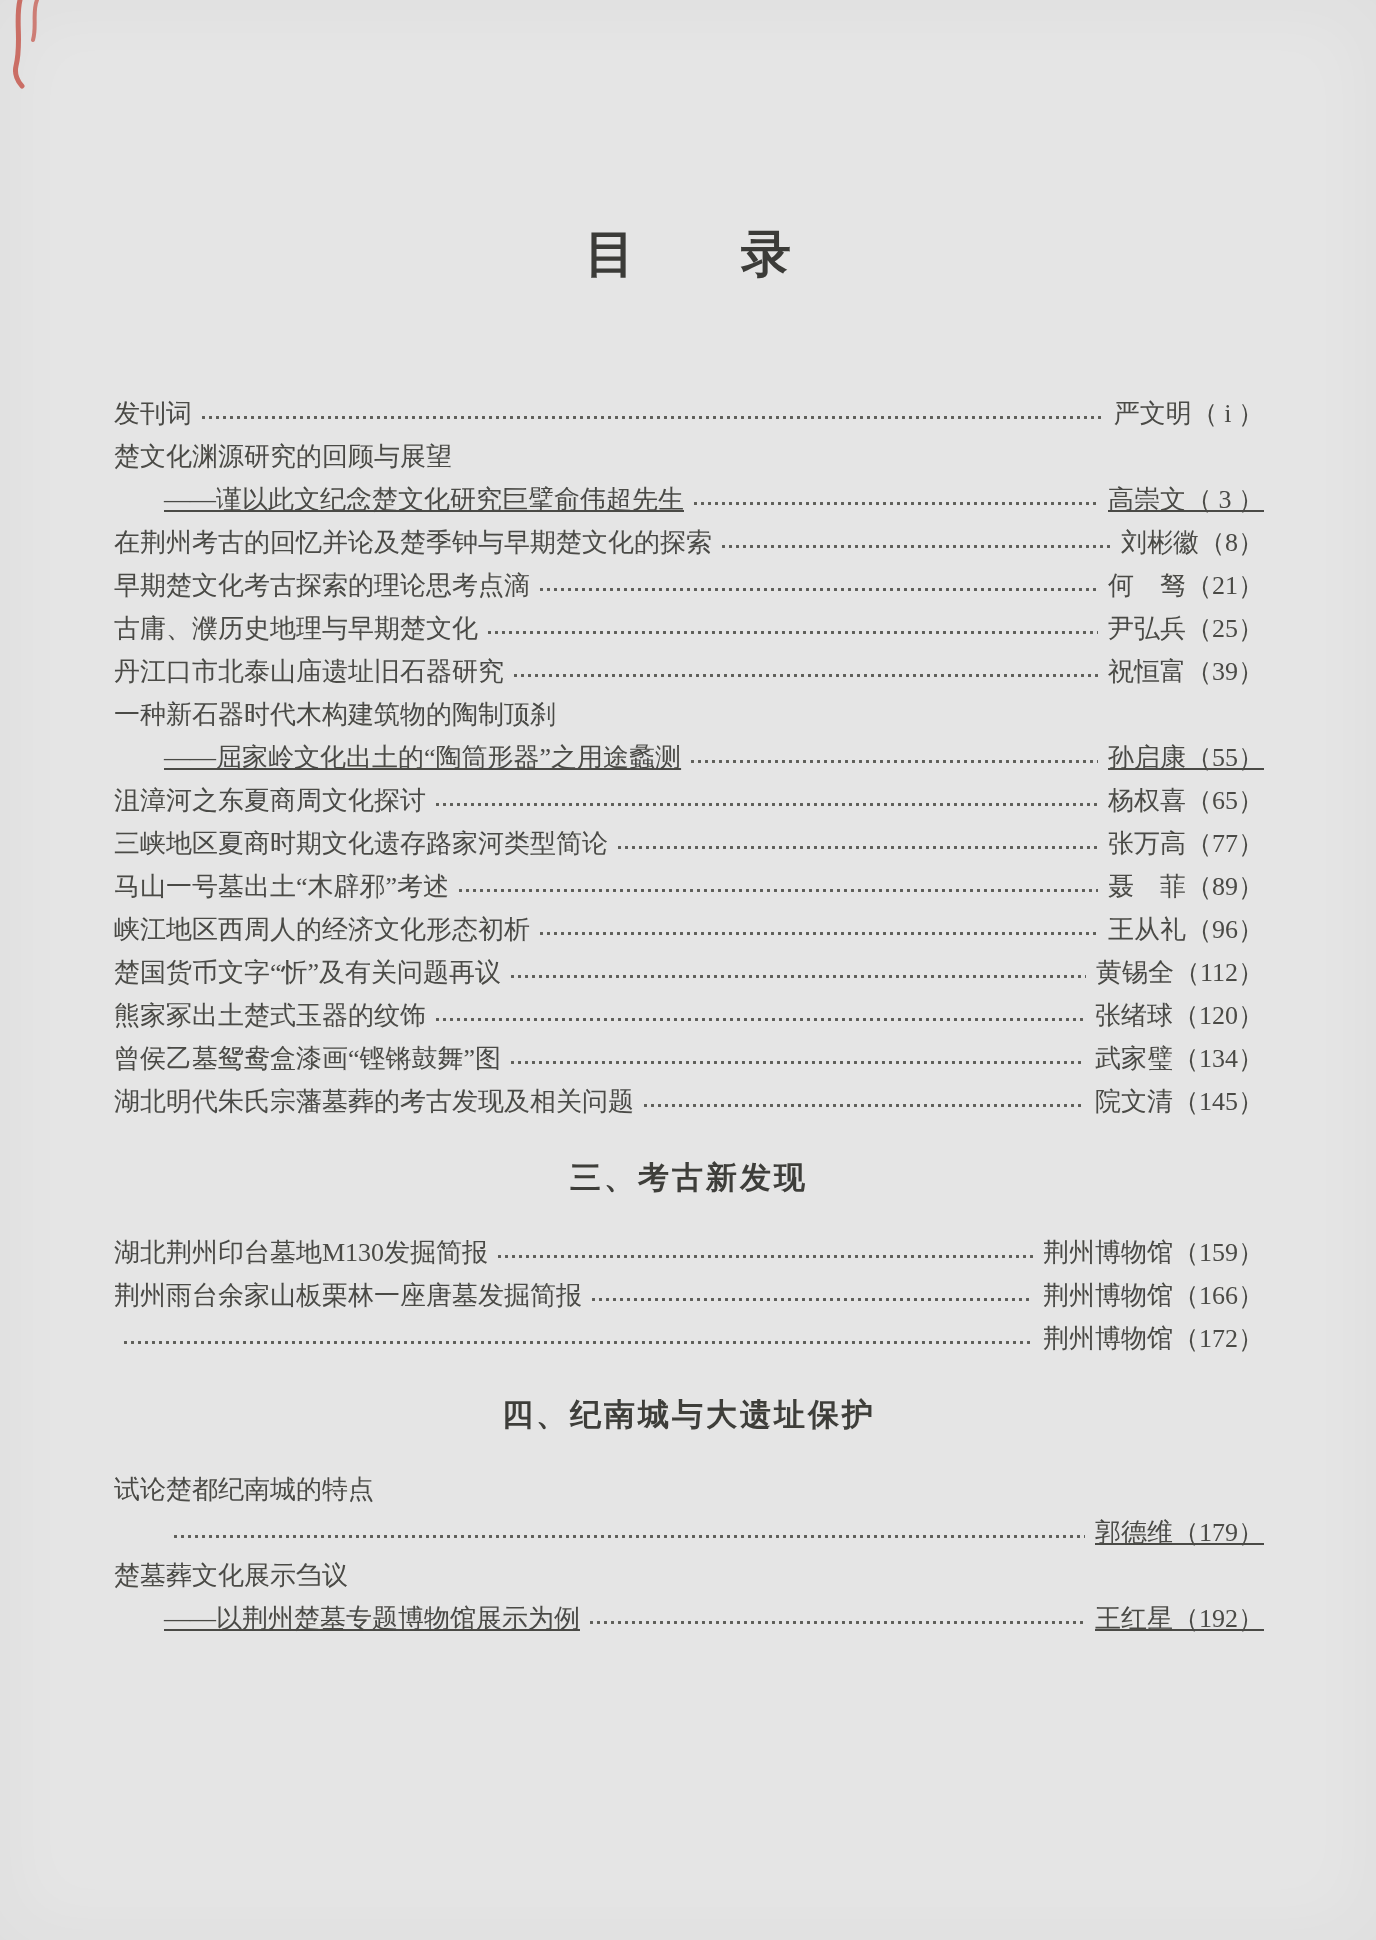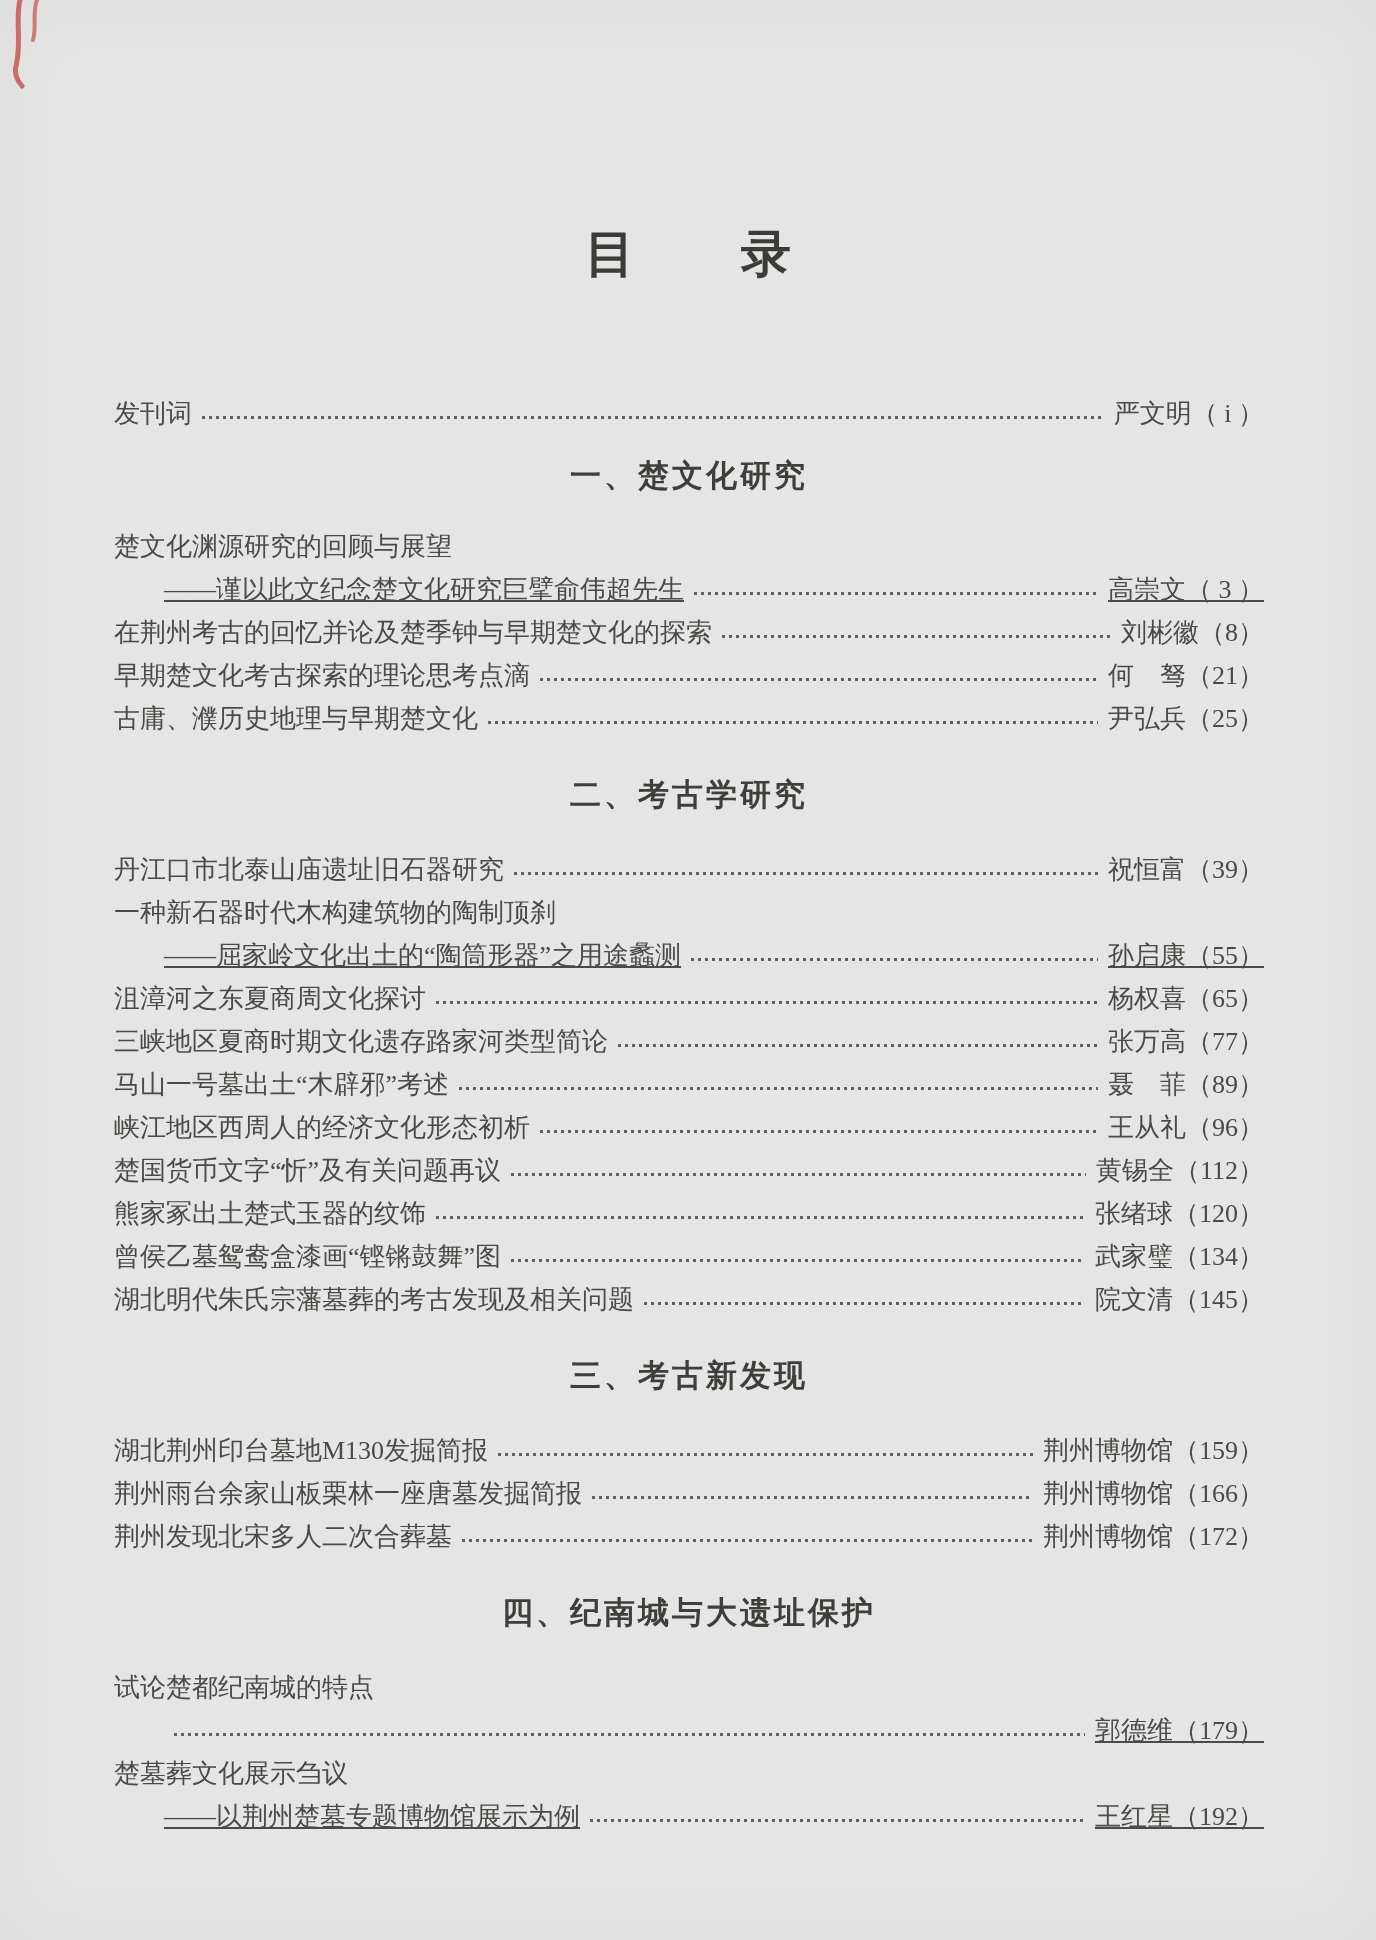--- a/index.html
+++ b/index.html
@@ -74,21 +74,20 @@
     <div class="frontmatter-wrap">
       <div class="row">
         <span class="t">发刊词</span>
         <span class="leader"></span>
         <span class="author">严文明</span>
         <span class="pageno">（ i ）</span>
       </div>
     </div>
 
     <div>
-        <div class="section-heading first">一、楚文化研究</div>
         <div class="row">
           <span class="t">楚文化渊源研究的回顾与展望</span>
         </div>
         <div class="row indent">
           <span class="t">——谨以此文纪念楚文化研究巨擘俞伟超先生</span>
           <span class="leader"></span>
           <span class="author">高崇文</span>
           <span class="pageno">（ 3 ）</span>
         </div>
         <div class="row">
@@ -102,21 +101,20 @@
           <span class="leader"></span>
           <span class="author">何　驽</span>
           <span class="pageno">（21）</span>
         </div>
         <div class="row">
           <span class="t">古庸、濮历史地理与早期楚文化</span>
           <span class="leader"></span>
           <span class="author">尹弘兵</span>
           <span class="pageno">（25）</span>
         </div>
-        <div class="section-heading">二、考古学研究</div>
         <div class="row">
           <span class="t">丹江口市北泰山庙遗址旧石器研究</span>
           <span class="leader"></span>
           <span class="author">祝恒富</span>
           <span class="pageno">（39）</span>
         </div>
         <div class="row">
           <span class="t">一种新石器时代木构建筑物的陶制顶刹</span>
         </div>
         <div class="row indent">
@@ -180,21 +178,20 @@
           <span class="author">荆州博物馆</span>
           <span class="pageno">（159）</span>
         </div>
         <div class="row">
           <span class="t">荆州雨台余家山板栗林一座唐墓发掘简报</span>
           <span class="leader"></span>
           <span class="author">荆州博物馆</span>
           <span class="pageno">（166）</span>
         </div>
         <div class="row">
-          <span class="t">荆州发现北宋多人二次合葬墓</span>
           <span class="leader"></span>
           <span class="author">荆州博物馆</span>
           <span class="pageno">（172）</span>
         </div>
         <div class="section-heading">四、纪南城与大遗址保护</div>
         <div class="row">
           <span class="t">试论楚都纪南城的特点</span>
         </div>
         <div class="row indent">
           <span class="leader"></span>

